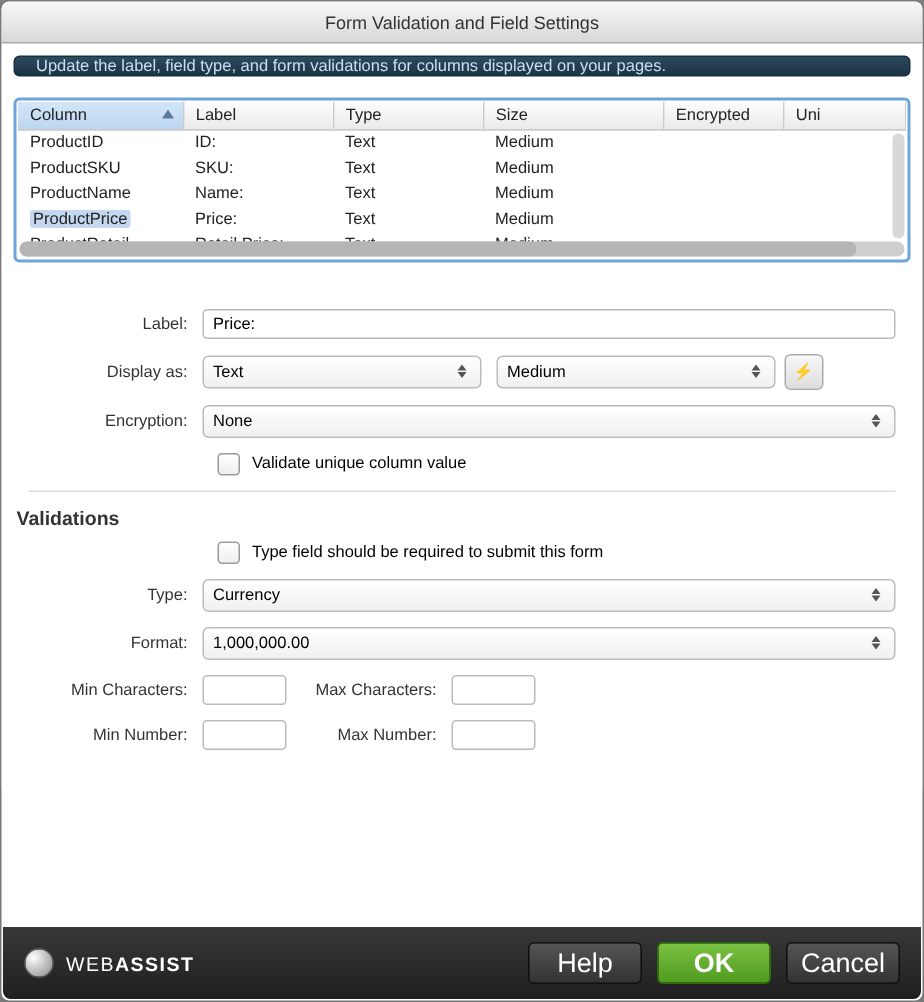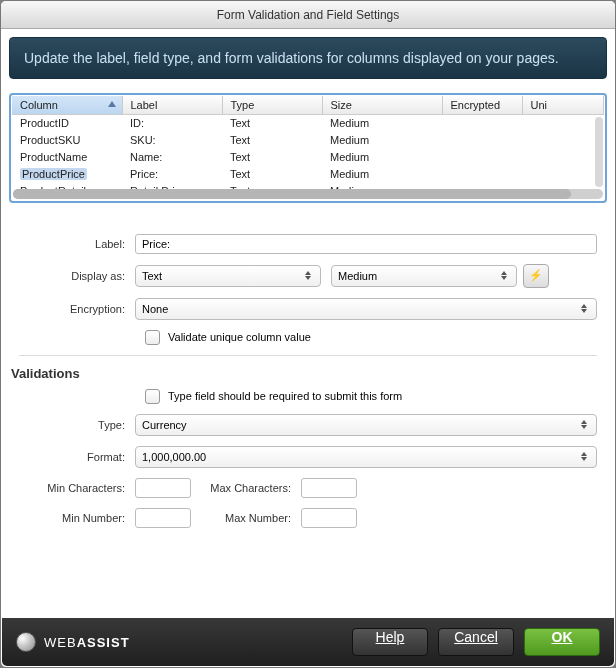--- a/index.html
+++ b/index.html
@@ -1,20 +1,20 @@
 <!DOCTYPE html>
 <html><head>
 <meta charset="utf-8">
 <style>
 * { box-sizing: border-box; margin: 0; padding: 0; }
 body { font-family: "Lucida Grande", Arial, sans-serif; font-size: 11px; background: #888; width: 616px; height: 668px; overflow: hidden; }
 .window { width: 616px; height: 668px; background: #fff; border: 1px solid #777; border-radius: 6px; overflow: hidden; box-shadow: 0 4px 20px rgba(0,0,0,0.3); }
 .titlebar { height: 28px; background: linear-gradient(#f8f8f8, #d8d8d8); border-bottom: 1px solid #aaa; display: flex; align-items: center; justify-content: center; position: relative; font-size: 12px; color: #333; }
 .content { padding: 8px; background: #fff; }
-.infobar { background: linear-gradient(#2d4a5e, #1a3444); color: #c8e0ef; padding: 12px 14px; border-radius: 4px; font-size: 14px; margin-bottom: 14px; border: 1px solid #16303f; }
+.infobar { background: linear-gradient(#2d4a5e, #1a3444); color: #c8e0ef; padding: 0 14px; border-radius: 4px; font-size: 11px; margin-bottom: 14px; border: 1px solid #16303f; }
 .section-title { font-size: 13px; font-weight: bold; color: #333; margin: 6px 2px 8px; }
 .table-wrap { border: 2px solid #6fa4d8; border-radius: 4px; padding: 1px; background: #fff; margin-bottom: 14px; position: relative; }
 .table-inner { border: none; }
 table { width: 100%; border-collapse: collapse; font-size: 11px; }
 thead th { background: linear-gradient(#fdfdfd, #eaeaea); border-right: 1px solid #ccc; border-bottom: 1px solid #ccc; padding: 3px 8px; text-align: left; font-weight: normal; color: #222; height: 18px; position: relative; }
 thead th.sorted { background: linear-gradient(#d4e6f8, #bcd6f0); }
 .sort-arrow { position: absolute; right: 6px; top: 5px; width: 0; height: 0; border-left: 4px solid transparent; border-right: 4px solid transparent; border-bottom: 6px solid #5a7aa2; }
 tbody td { padding: 2px 8px; height: 17px; color: #222; }
 tbody tr.selected td:first-child span { background: #c3d7ef; border-radius: 2px; padding: 0 2px; }
 .scroll-hint { position: absolute; right: 2px; top: 22px; bottom: 14px; width: 8px; background: #d8d8d8; border-radius: 4px; }
@@ -30,21 +30,21 @@
 .select-arrows::before { content: ""; border-left: 3px solid transparent; border-right: 3px solid transparent; border-bottom: 4px solid #555; }
 .select-arrows::after { content: ""; border-left: 3px solid transparent; border-right: 3px solid transparent; border-top: 4px solid #555; }
 .icon-btn { width: 26px; height: 24px; margin-left: 6px; border: 1px solid #aaa; border-radius: 4px; background: linear-gradient(#f8f8f8, #ddd); display: flex; align-items: center; justify-content: center; color: #666; }
 .checkbox-row { display: flex; align-items: center; margin-left: 126px; margin-bottom: 10px; gap: 8px; }
 .chk { width: 15px; height: 15px; border: 1px solid #999; border-radius: 3px; background: linear-gradient(#fff, #eee); }
 hr.sep { border: none; border-top: 1px solid #ddd; margin: 8px 0 10px; }
 .footer { position: absolute; left: 1px; right: 1px; bottom: 1px; height: 48px; background: linear-gradient(#383838, #1f1f1f); display: flex; align-items: center; padding: 0 14px; border-radius: 0 0 5px 5px; }
 .brand { display: flex; align-items: center; gap: 8px; color: #fff; font-size: 13px; letter-spacing: 1px; }
 .brand-circle { width: 20px; height: 20px; border-radius: 50%; background: radial-gradient(circle at 30% 30%, #fff, #ccc 40%, #888); border: 1px solid #555; }
 .footer-btns { margin-left: auto; display: flex; gap: 10px; }
-.btn { min-width: 76px; height: 28px; border-radius: 4px; border: 1px solid #111; color: #fff; font-size: 14px; display: flex; align-items: flex-start; justify-content: center; cursor: pointer; text-decoration: underline; }
+.btn { min-width: 76px; height: 28px; border-radius: 4px; border: 1px solid #111; color: #fff; font-size: 18px; display: flex; align-items: center; justify-content: center; cursor: pointer; }
 .btn-dark { background: linear-gradient(#555, #333); }
 .btn-green { background: linear-gradient(#7ac142, #4f9a1f); border-color: #2d6b0f; font-weight: bold; }
 .window { position: relative; }
 </style>
 </head>
 <body>
 
 <div class="window">
   <div class="titlebar">
     <span>Form Validation and Field Settings</span>
@@ -202,21 +202,21 @@
     <div class="brand">
       <div class="brand-circle"></div>
       <span>
         <span style="font-weight:400">WEB</span><span style="font-weight:bold">ASSIST</span>
       </span>
     </div>
     <div class="footer-btns">
       <div class="btn btn-dark">
           <span>Help</span>
         </div>
+      <div class="btn btn-green">
+          <span>OK</span>
+        </div>
       <div class="btn btn-dark">
           <span>Cancel</span>
         </div>
-      <div class="btn btn-green">
-          <span>OK</span>
-        </div>
     </div>
   </div>
 </div>
 
 </body></html>

